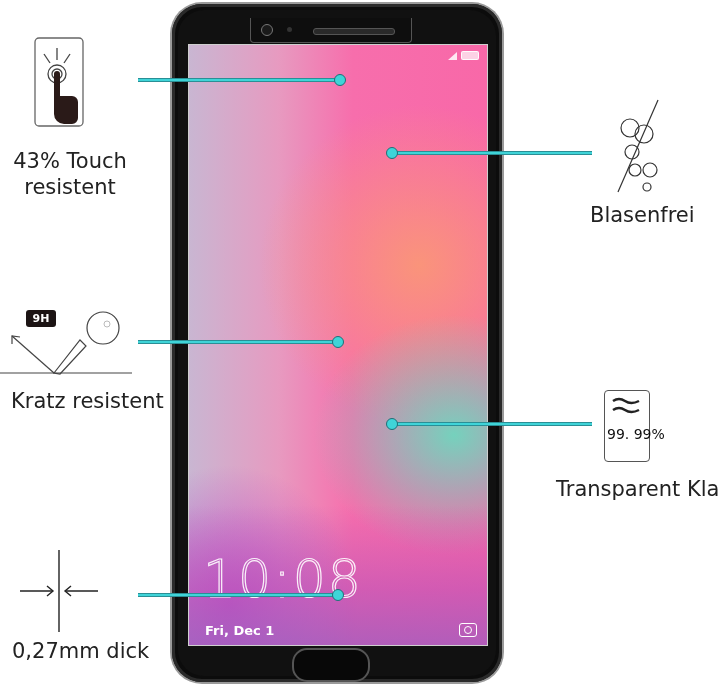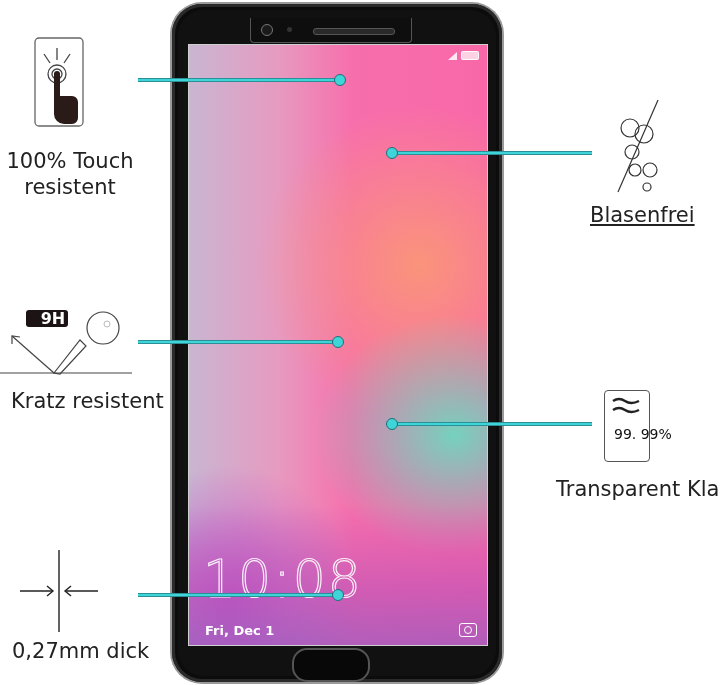--- a/index.html
+++ b/index.html
@@ -44,24 +44,24 @@
   .home-button { position: absolute; left: 114px; top: 638px; width: 74px; height: 30px; border-radius: 15px;
                  border: 2px solid #555; background: #080808; }
 
   
   .callout-line { height: 4px; background: #3fd4d8; border-top: 1px solid #2a8f96; border-bottom: 1px solid #2a8f96; box-sizing: border-box; }
   .callout-dot { width: 12px; height: 12px; border-radius: 50%; background: #3fd4d8; border: 1px solid #1f6f77; box-sizing: border-box; }
 
   
   .feature-label { font-size: 21px; color: #222; line-height: 26px; white-space: nowrap; }
   .center { text-align: center; }
-  .badge-9h { background: #1c1414; color: #fff; font-size: 16px; font-weight: bold; border-radius: 3px;
-              text-align: center; line-height: 17px; padding-left: 12px; }
+  .badge-9h { background: #1c1414; color: #fff; font-size: 11px; font-weight: bold; border-radius: 3px;
+              text-align: center; line-height: 17px; }
   .glass-card { border: 1.5px solid #555; border-radius: 4px; }
-  .pct-text { font-size: 14px; color: #111; white-space: nowrap; margin-left: 7px; }
+  .pct-text { font-size: 14px; color: #111; white-space: nowrap; }
 </style>
 </head>
 <body>
 
 <div class="abs phone">
   <div class="phone-inner">
     <div class="earpiece-bar">
       <div class="camera"></div>
       <div class="sensor"></div>
       <div class="speaker"></div>
@@ -100,36 +100,36 @@
     <rect x="5" y="2" width="48" height="88" rx="4" fill="none" stroke="#666" stroke-width="1.3"></rect>
     <line x1="27" y1="12" x2="27" y2="24" stroke="#444" stroke-width="1.3"></line>
     <line x1="14" y1="18" x2="20" y2="27" stroke="#444" stroke-width="1.3"></line>
     <line x1="40" y1="18" x2="34" y2="27" stroke="#444" stroke-width="1.3"></line>
     <circle cx="27" cy="38" r="9" fill="none" stroke="#444" stroke-width="1.3"></circle>
     <circle cx="27" cy="38" r="5" fill="none" stroke="#444" stroke-width="1.3"></circle>
     <path d="M24 38 a3 3 0 0 1 6 0 V60 H42 a6 6 0 0 1 6 6 V82 a6 6 0 0 1 -6 6 H34 a10 10 0 0 1 -10 -10 Z" fill="#2a1a18"></path>
   </svg>
 </div>
 <div class="abs feature-label center" style="left:0px; top:148px; width:140px;">
-  <div>100% Touch</div>
+  <div>43% Touch</div>
   <div>resistent</div>
 </div>
 
 <div class="abs" style="left:612px; top:96px; width:60px; height:100px;">
   <svg width="60" height="100" viewBox="0 0 60 100">
     <line x1="46" y1="4" x2="6" y2="96" stroke="#333" stroke-width="1.2"></line>
     <circle cx="18" cy="32" r="9" fill="none" stroke="#333" stroke-width="1.2"></circle>
     <circle cx="32" cy="38" r="9" fill="none" stroke="#333" stroke-width="1.2"></circle>
     <circle cx="20" cy="56" r="7" fill="none" stroke="#333" stroke-width="1.2"></circle>
     <circle cx="23" cy="74" r="6" fill="none" stroke="#333" stroke-width="1.2"></circle>
     <circle cx="38" cy="74" r="7" fill="none" stroke="#333" stroke-width="1.2"></circle>
     <circle cx="35" cy="91" r="4" fill="none" stroke="#333" stroke-width="1.2"></circle>
   </svg>
 </div>
-<div class="abs feature-label" style="left:590px; top:202px;text-decoration:underline;">Blasenfrei</div>
+<div class="abs feature-label" style="left:590px; top:202px;">Blasenfrei</div>
 
 <div class="abs" style="left:0px; top:302px; width:135px; height:76px;">
   <svg width="135" height="76" viewBox="0 0 135 76">
     <line x1="0" y1="71" x2="132" y2="71" stroke="#444" stroke-width="1.2"></line>
     <line x1="54" y1="71" x2="12" y2="34" stroke="#444" stroke-width="1.2"></line>
     <polyline points="12,42 12,34 20,35" fill="none" stroke="#444" stroke-width="1.2"></polyline>
     <path d="M54 71 L80 38 L86 44 L60 72 Z" fill="none" stroke="#444" stroke-width="1.2"></path>
     <circle cx="103" cy="26" r="16" fill="none" stroke="#444" stroke-width="1.2"></circle>
     <circle cx="107" cy="22" r="3" fill="none" stroke="#bbb" stroke-width="1"></circle>
   </svg>

